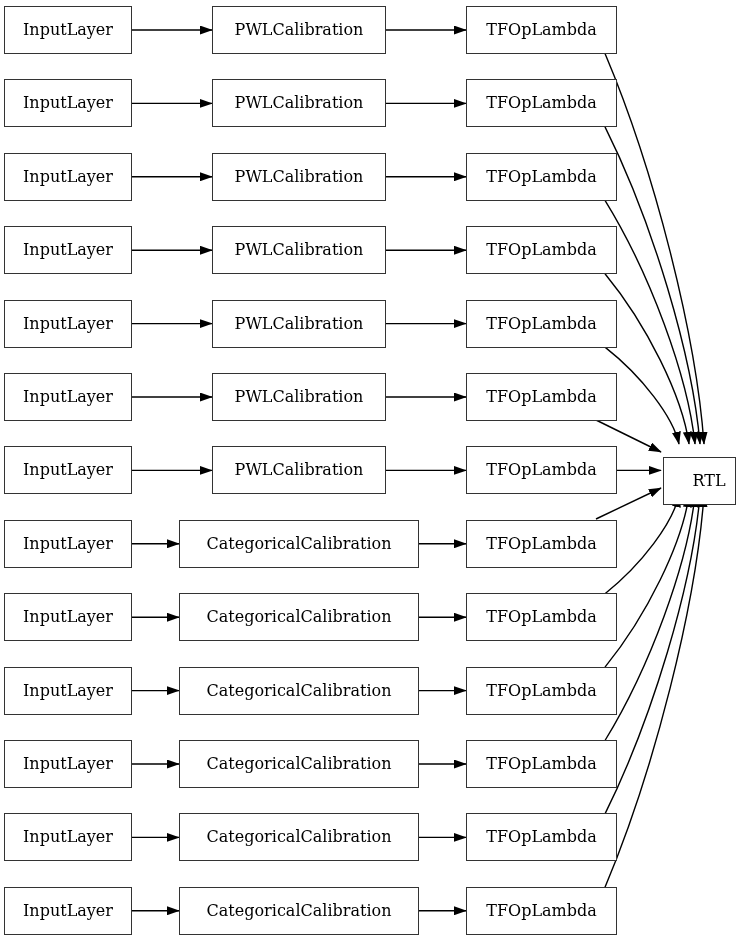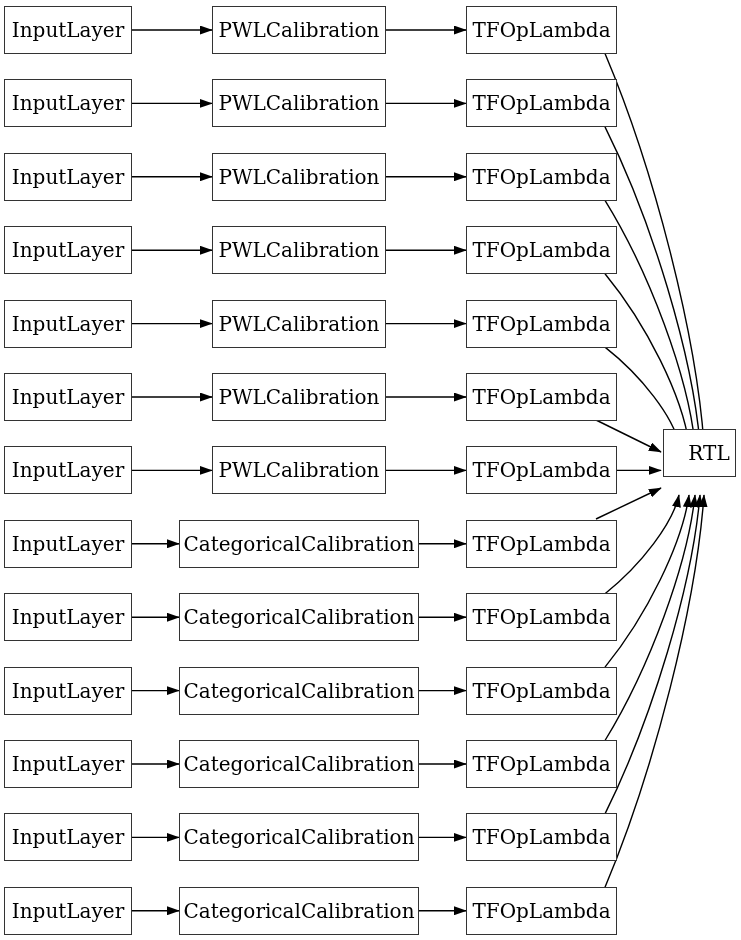--- a/index.html
+++ b/index.html
@@ -10,21 +10,21 @@
     font-family:"DejaVu Serif", serif;
     overflow:hidden;
   }
   .edges{position:absolute;left:0;top:0;width:741px;height:940px;}
   .edge{fill:none;stroke:var(--edge,#000000);stroke-width:1.4;}
   .node{
     position:absolute;box-sizing:border-box;
     border:1.5px solid var(--border,#333333);
     background:#ffffff;
     display:flex;align-items:center;justify-content:center;
-    font-size:20px;line-height:1;color:var(--text,#000000);
+    font-size:16px;line-height:1;color:var(--text,#000000);
     white-space:nowrap;
   }
 </style>
 </head>
 <body>
 
 <div class="canvas" id="canvas">
   <svg class="edges" id="edges" viewBox="0 0 741 940" xmlns="http://www.w3.org/2000/svg">
     <defs>
       <marker id="arrow" markerWidth="13" markerHeight="9" refX="12.2" refY="4.5" orient="auto" markerUnits="userSpaceOnUse">
@@ -64,21 +64,21 @@
       <path class="edge" d="M 132 764 L 179 764" marker-end="url(#arrow)"></path>
       <path class="edge" d="M 419 764 L 466 764" marker-end="url(#arrow)"></path>
       <path class="edge" d="M 605 740.5 C 650 666.9 687.8 563.7 695 495" marker-end="url(#arrow)"></path>
       <path class="edge" d="M 132 837.4 L 179 837.4" marker-end="url(#arrow)"></path>
       <path class="edge" d="M 419 837.4 L 466 837.4" marker-end="url(#arrow)"></path>
       <path class="edge" d="M 605 813.9 C 652.5 718.2 692.4 584.3 700 495" marker-end="url(#arrow)"></path>
       <path class="edge" d="M 132 910.8 L 179 910.8" marker-end="url(#arrow)"></path>
       <path class="edge" d="M 419 910.8 L 466 910.8" marker-end="url(#arrow)"></path>
       <path class="edge" d="M 605 887.3 C 654.5 769.6 696.1 604.8 704 495" marker-end="url(#arrow)"></path>
     </svg>
-  <div class="node" id="rtl-node" style="left:663px;top:429px;width:73px;height:48px;padding-left:19px;">RTL</div>
+  <div class="node" id="rtl-node" style="left:663px;top:457px;width:73px;height:48px;padding-left:19px;">RTL</div>
 <div class="node" style="left: 4px; top: 6px; width: 128px; height: 48px;">InputLayer</div>
     <div class="node" style="left: 212px; top: 6px; width: 174px; height: 48px;">PWLCalibration</div>
     <div class="node" style="left: 466px; top: 6px; width: 151px; height: 48px;">TFOpLambda</div>
     <div class="node" style="left: 4px; top: 79.4px; width: 128px; height: 48px;">InputLayer</div>
     <div class="node" style="left: 212px; top: 79.4px; width: 174px; height: 48px;">PWLCalibration</div>
     <div class="node" style="left: 466px; top: 79.4px; width: 151px; height: 48px;">TFOpLambda</div>
     <div class="node" style="left: 4px; top: 152.8px; width: 128px; height: 48px;">InputLayer</div>
     <div class="node" style="left: 212px; top: 152.8px; width: 174px; height: 48px;">PWLCalibration</div>
     <div class="node" style="left: 466px; top: 152.8px; width: 151px; height: 48px;">TFOpLambda</div>
     <div class="node" style="left: 4px; top: 226.2px; width: 128px; height: 48px;">InputLayer</div>

